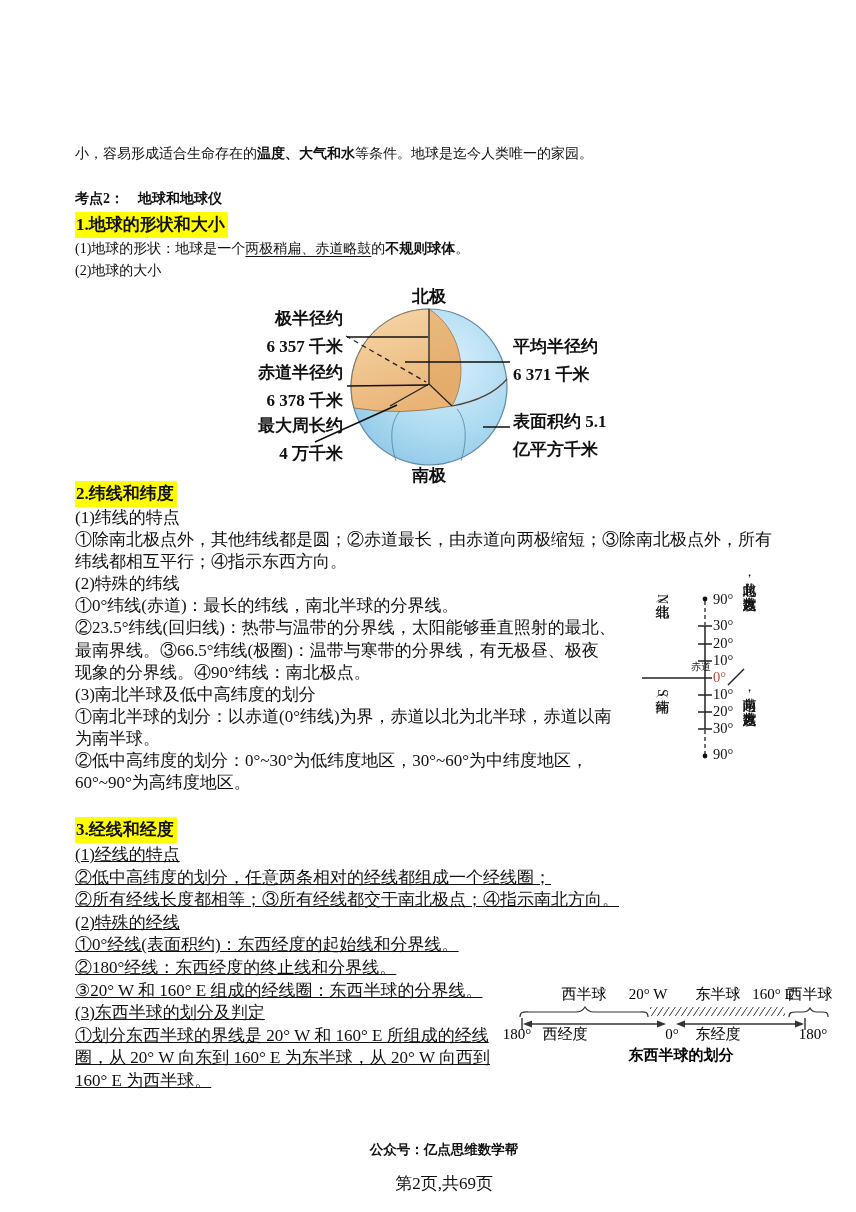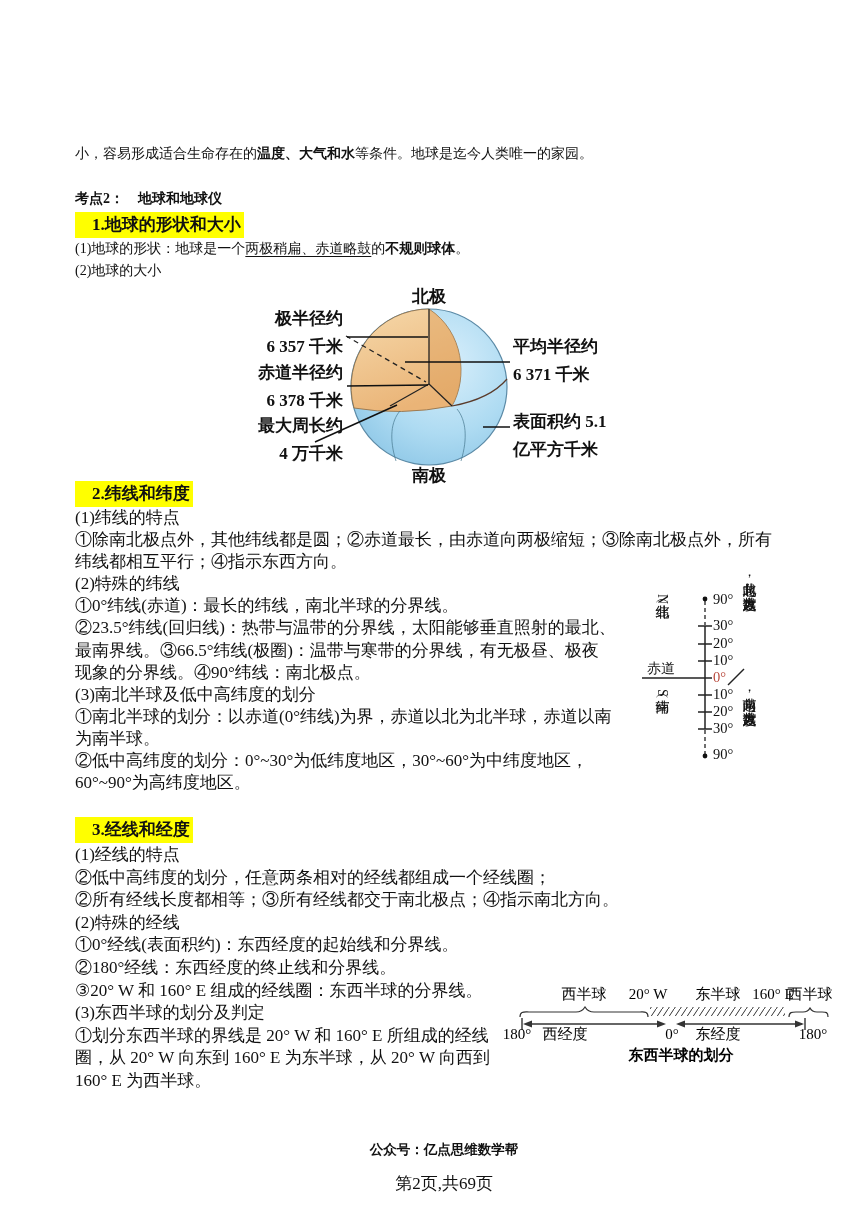--- a/index.html
+++ b/index.html
@@ -1,36 +1,36 @@
 <!DOCTYPE html>
 <html><head>
 <meta charset="utf-8">
 <style>
   html,body{margin:0;padding:0;background:#ffffff;}
   .page{position:relative;width:856px;height:1212px;background:#fff;overflow:hidden;
         font-family:"Liberation Serif","DejaVu Serif",serif;color:#111;}
   .abs{position:absolute;}
   .t17{font-size:14px;line-height:22px;white-space:nowrap;}
   .bold{font-weight:bold;}
-  .hl{background:#ffff00;font-weight:bold;font-size:17px;padding:1px 3px 2px 17px;
+  .hl{background:#ffff00;font-weight:bold;font-size:17px;padding:1px 3px 2px 1px;
       display:inline-block;white-space:nowrap;text-align:center;}
   .u{text-decoration:underline;text-underline-offset:3px;}
   .lines .tline{font-size:17px;white-space:nowrap;}
   .s2 .tline{height:22.1px;line-height:22.1px;}
   .s3 .tline{height:22.6px;line-height:22.6px;}
   .centered{left:0;width:856px;text-align:center;margin-left:16px;}
   .footer-account{font-size:13.5px;font-weight:bold;}
   .footer-page{font-size:17px;}
   svg text{font-family:"Liberation Serif","DejaVu Serif",serif;}
   .etext{font-size:17px;font-weight:bold;fill:#111;}
   .lat-wrap{width:165px;height:235px;}
   .vtext{writing-mode:vertical-rl;font-size:14px;line-height:15px;white-space:nowrap;}
   .deg{position:absolute;font-size:14.5px;line-height:17px;white-space:nowrap;}
   .deg-red{color:#b94a3e;}
-  .lat-h{position:absolute;font-size:14px;white-space:nowrap;}
+  .lat-h{position:absolute;font-size:10px;white-space:nowrap;margin-left:44px;}
 </style>
 </head>
 <body>
 
 <div class="page">
 
   <div class="abs t17" style="left:75px;top:143px;">
     <span>小，容易形成适合生命存在的</span><span class="bold">温度、大气和水</span><span>等条件。地球是迄今人类唯一的家园。</span>
   </div>
 
@@ -130,21 +130,21 @@
     <div class="lat-h" style="left:7px;top:92px;">赤道</div>
     <div class="abs vtext" style="left:15px;top:121px;">（南纬S）</div>
     <div class="abs vtext" style="left:102px;top:4px;">越向北，度数越大</div>
     <div class="abs vtext" style="left:102px;top:119px;">越向南，度数越大</div>
   </div>
 
   <div class="abs" style="left:75px;top:817px;">
     <span class="hl">3.经线和经度</span>
   </div>
 
-  <div class="abs lines s3" style="left:75px;top:844px;">
+  <div class="abs lines s3" style="left:75px;top:844px;text-decoration:underline;">
       <div class="tline">(1)经线的特点</div>
       <div class="tline">②低中高纬度的划分，任意两条相对的经线都组成一个经线圈；</div>
       <div class="tline">②所有经线长度都相等；③所有经线都交于南北极点；④指示南北方向。</div>
       <div class="tline">(2)特殊的经线</div>
       <div class="tline">①0°经线(表面积约)：东西经度的起始线和分界线。</div>
       <div class="tline">②180°经线：东西经度的终止线和分界线。</div>
       <div class="tline">③20° W 和 160° E 组成的经线圈：东西半球的分界线。</div>
       <div class="tline">(3)东西半球的划分及判定</div>
       <div class="tline">①划分东西半球的界线是 20° W 和 160° E 所组成的经线</div>
       <div class="tline">圈，从 20° W 向东到 160° E 为东半球，从 20° W 向西到</div>

